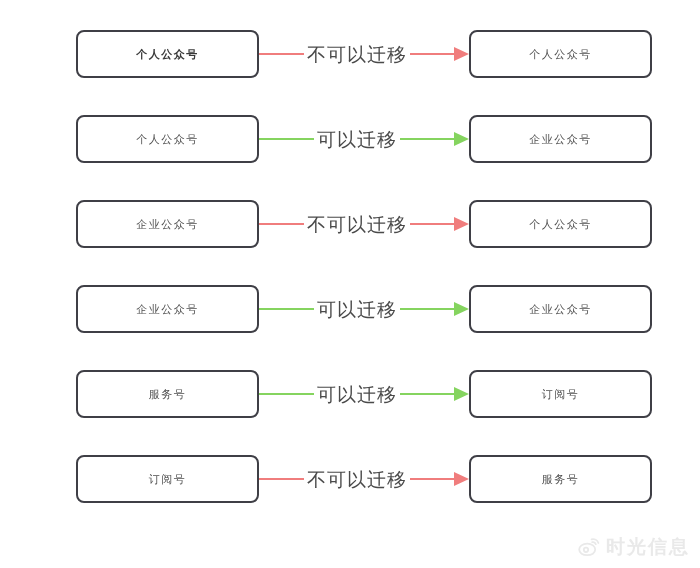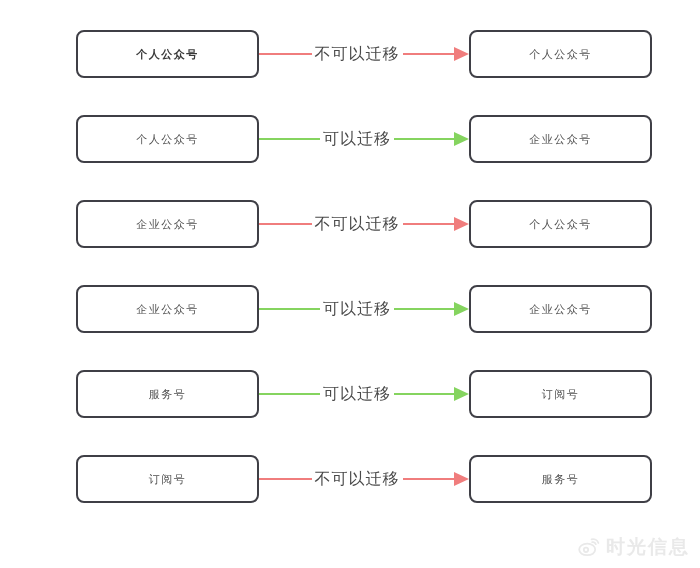--- a/index.html
+++ b/index.html
@@ -38,21 +38,21 @@
   .box span.bold { font-weight: 700; color: #3a3a3a; }
   .box span.normal { font-weight: 400; }
   .arrow {
     flex: 1 1 auto;
     display: flex;
     align-items: center;
     min-width: 0;
   }
   .hline { height: 2px; flex: 1 1 auto; }
   .arrow-label {
-    font-size: 16px;
+    font-size: 19px;
     color: #4a4a4a;
     letter-spacing: 1px;
     white-space: nowrap;
     padding: 0 3px;
     line-height: 1;
   }
   .arrowhead {
     width: 0; height: 0;
     border-top: 7px solid transparent;
     border-bottom: 7px solid transparent;

